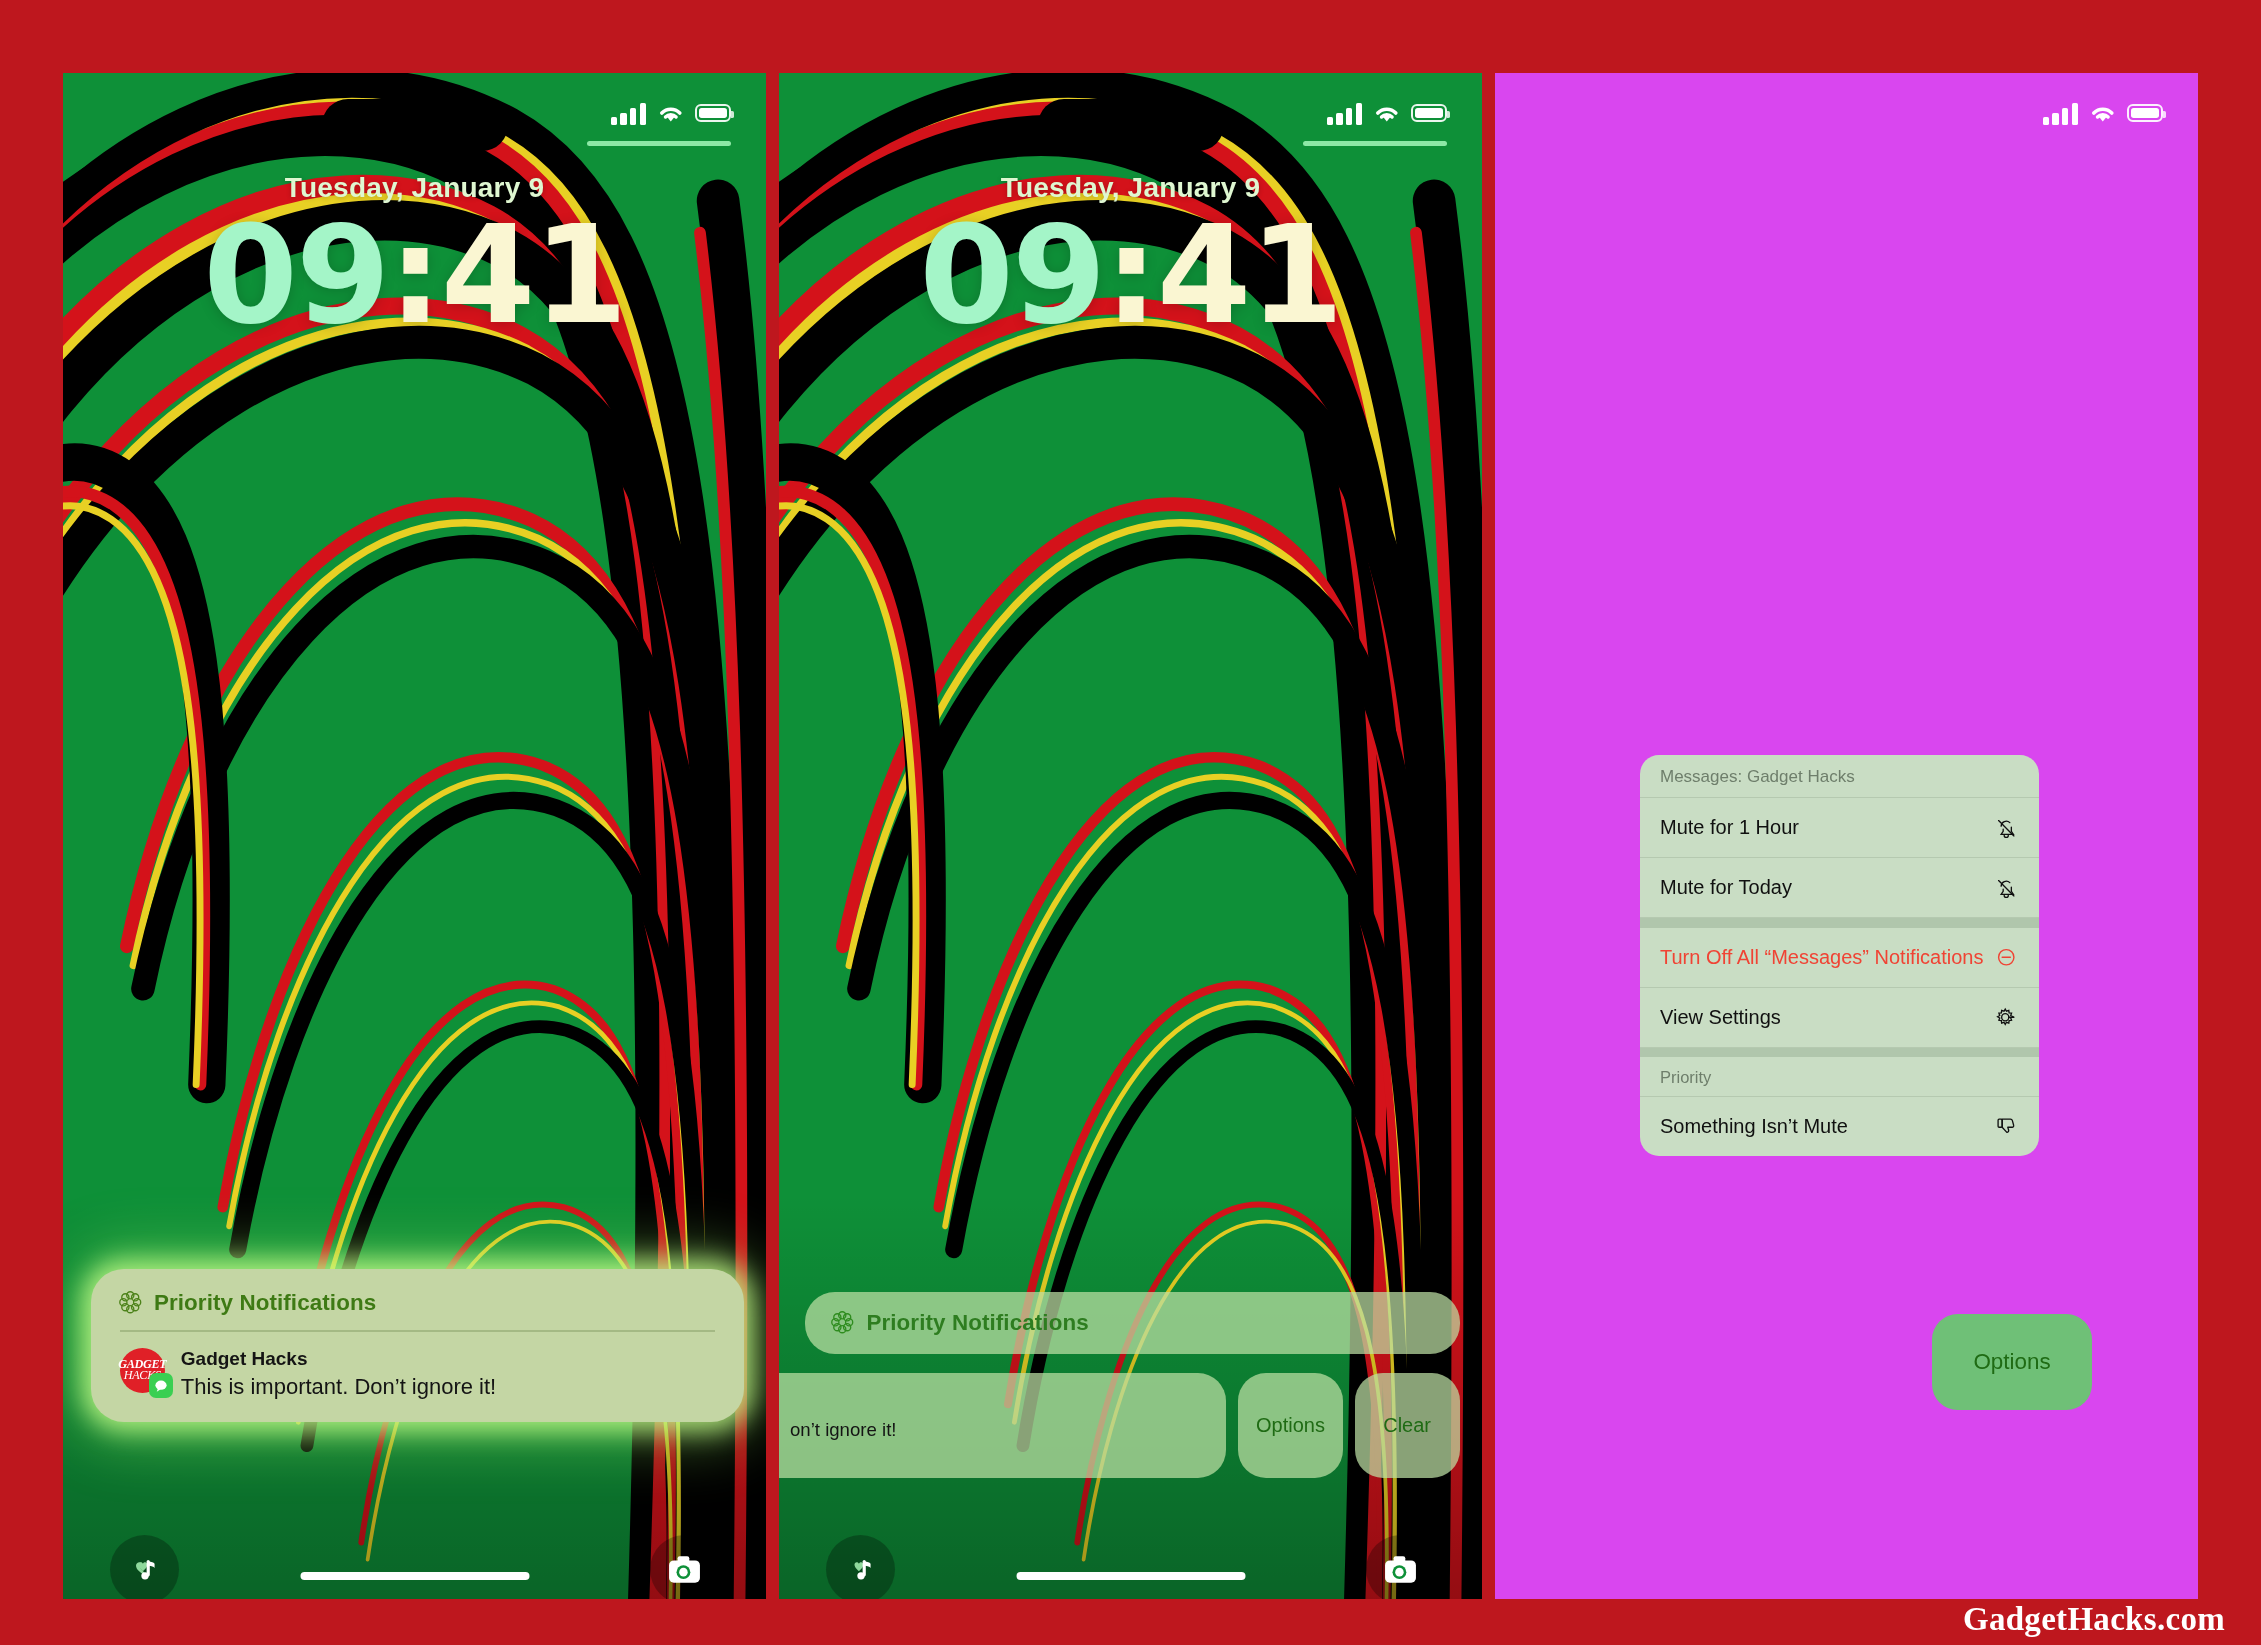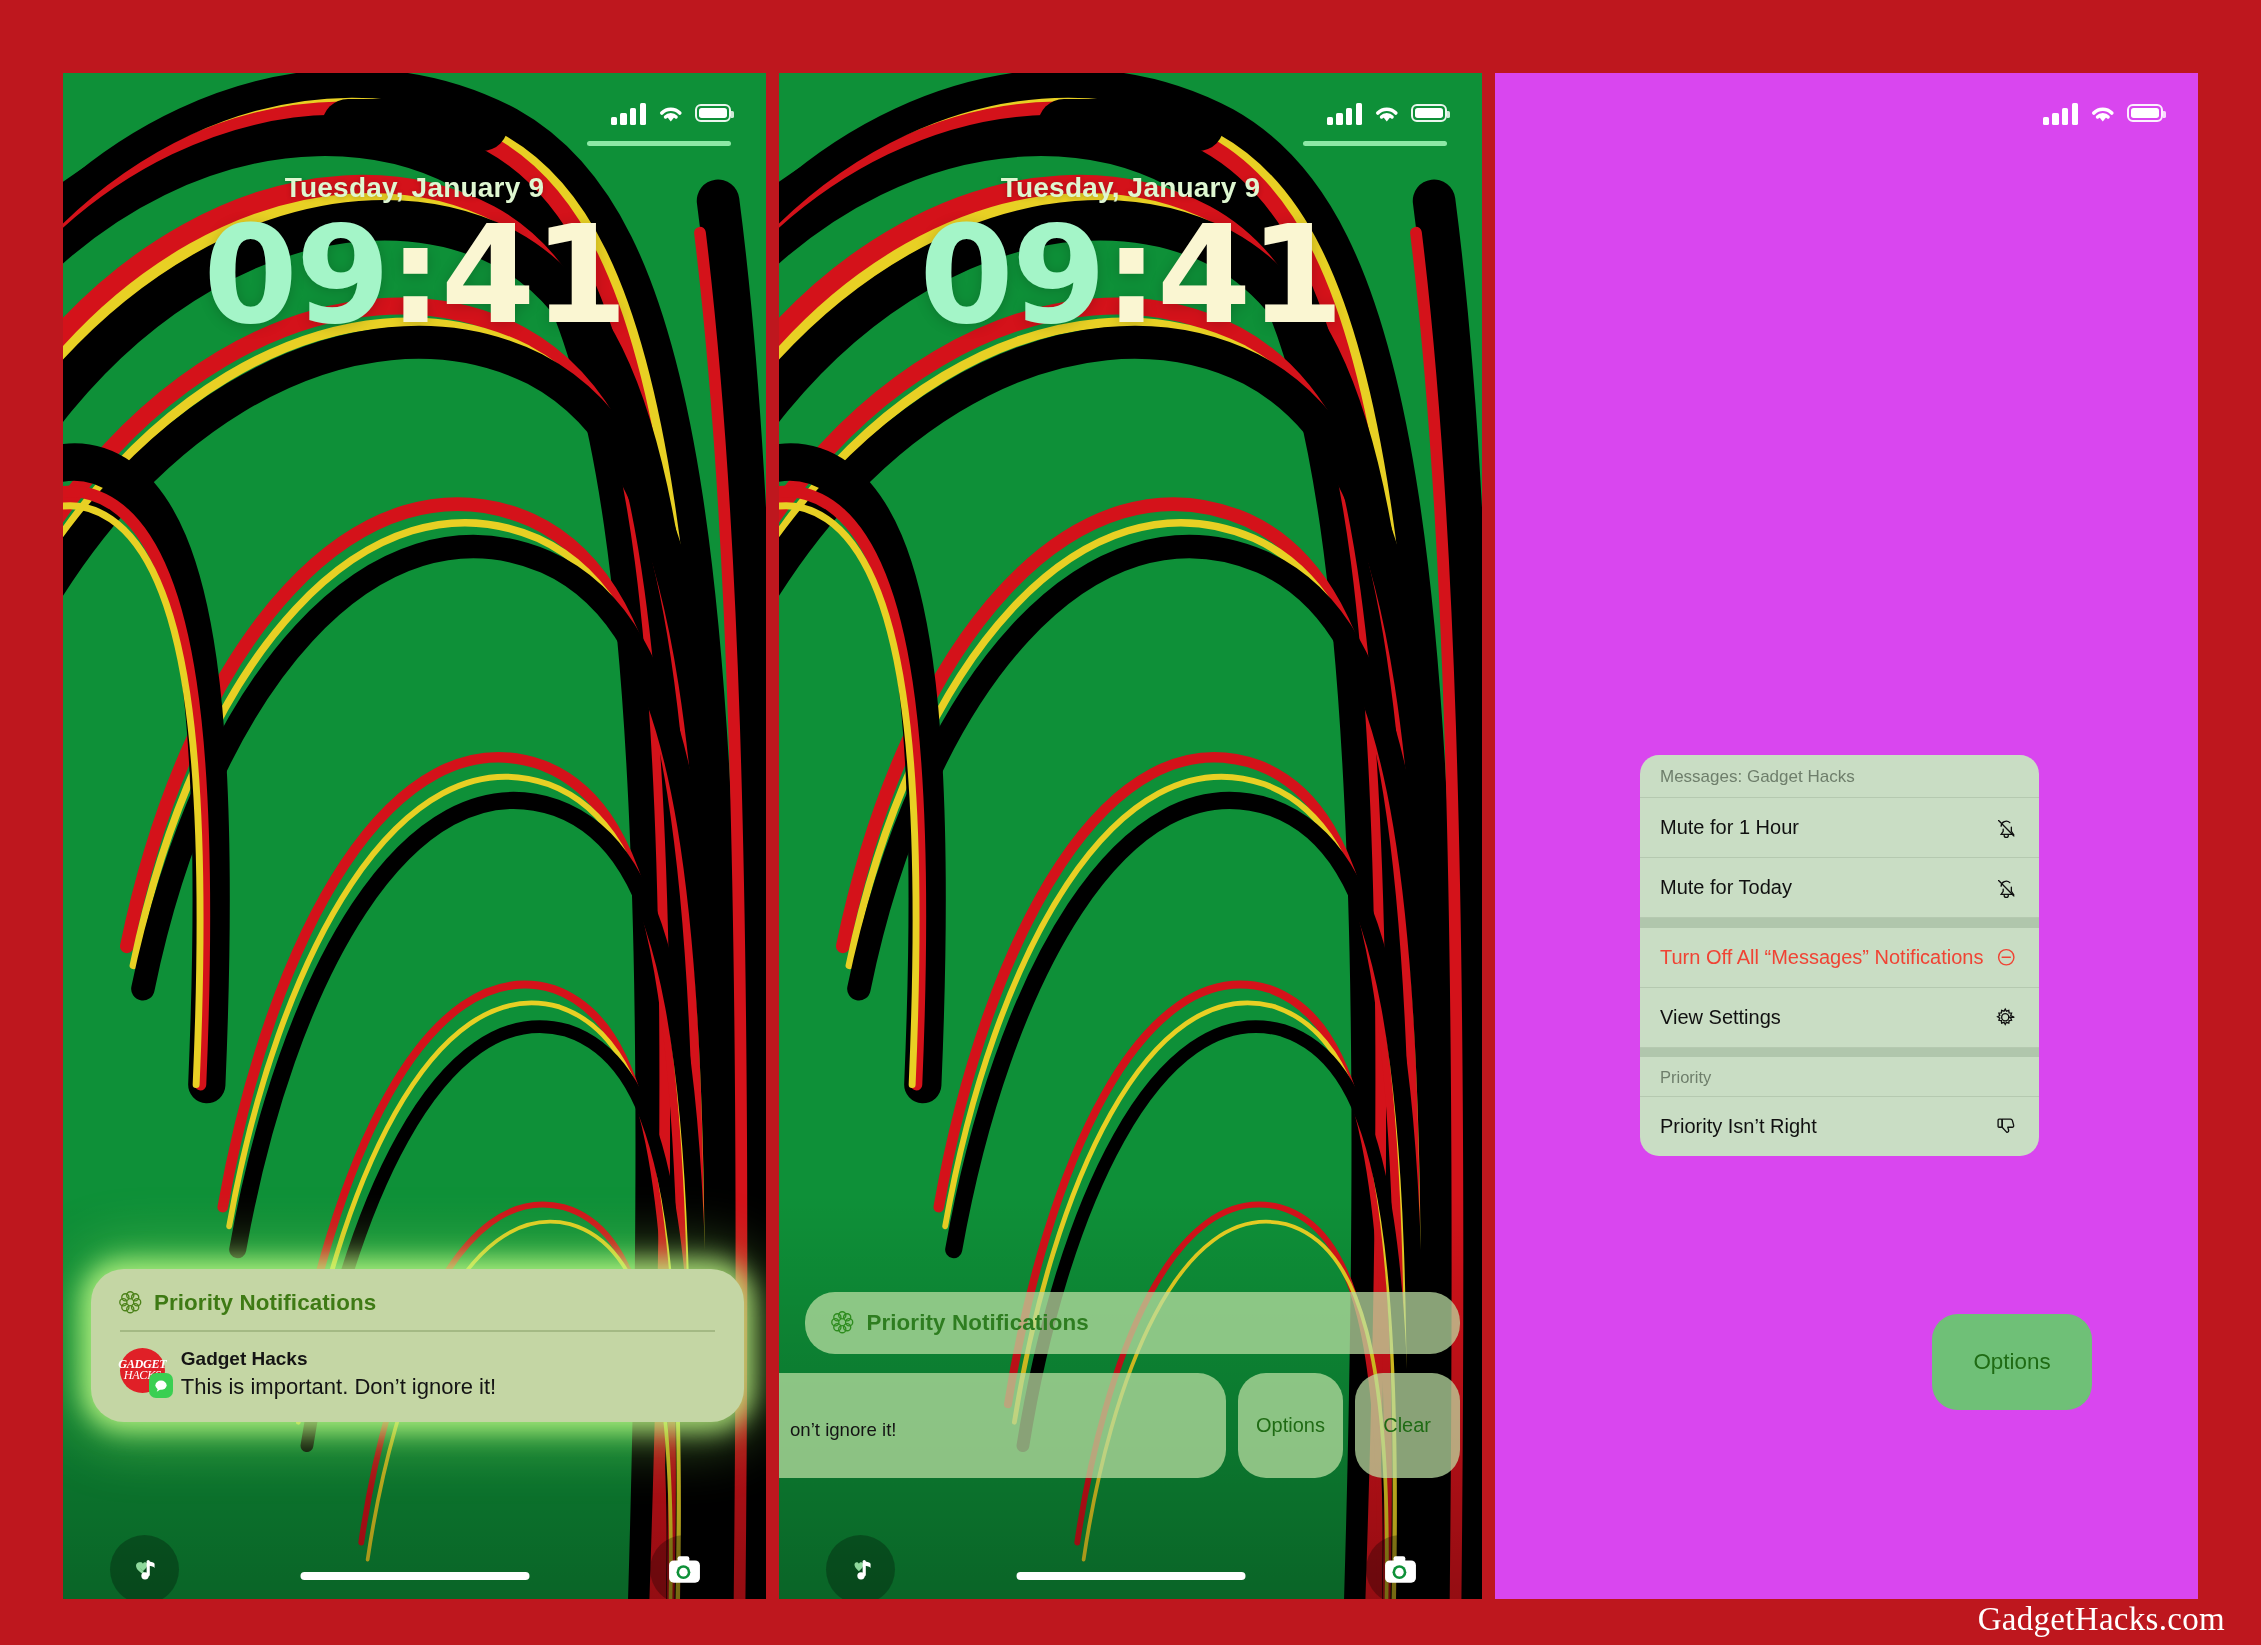--- a/index.html
+++ b/index.html
@@ -160,21 +160,21 @@
   .opt-btn {
     position: absolute; right: 106px; top: 1241px;
     width: 160px; height: 96px; border-radius: 25.6px;
     background: #6FC077; color: #1F6B14; font-size: 22.4px;
     display: flex; align-items: center; justify-content: center; z-index: 9;
   }
 
   
   .watermark {
     position: absolute; right: 36px; bottom: 7.5px;
-    font-family: "Liberation Serif", serif; font-weight: 400;
+    font-family: "Liberation Serif", serif; font-weight: 700;
     font-size: 33px; color: #FFFFFF; letter-spacing: 0.3px;
   }
 </style>
 </head>
 <body>
 
 <div class="stage">
 
   <div class="panel" id="panel1">
     <div class="wallpaper">
@@ -485,21 +485,21 @@
           </svg>
         </span>
       </div>
 
       <div class="ctx-sep"></div>
 
       <div class="ctx-subhead">Priority</div>
 
 
       <div class="ctx-item last">
-        <span class="lbl">Priority Isn’t Right</span>
+        <span class="lbl">Something Isn’t Mute</span>
         <span class="ico">
           <svg width="24.5" height="24.5" viewBox="0 0 48 48" fill="none" stroke="#101010" stroke-width="2.6" stroke-linejoin="round">
             <path d="M16 26 V10 h16 a4 4 0 0 1 4 3 l2.5 9 a3 3 0 0 1-3 4 H27 l1.6 5.5 a3.4 3.4 0 0 1-3.4 4.5 L16 26z"></path>
             <rect x="8" y="10" width="8" height="16" rx="2"></rect>
           </svg>
         </span>
       </div>
     </div>
 
     <div class="opt-btn">Options</div>

